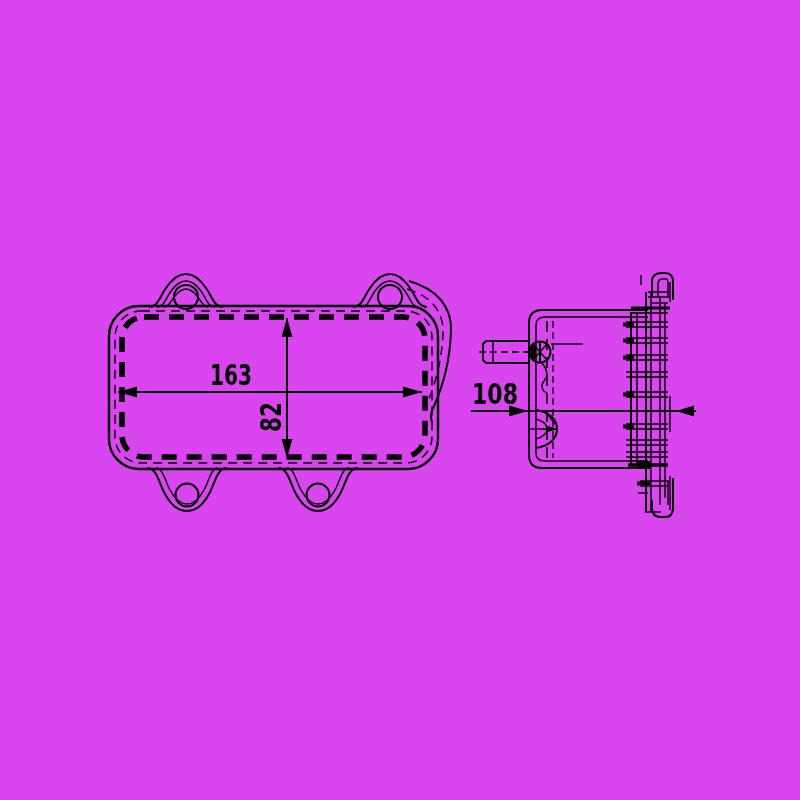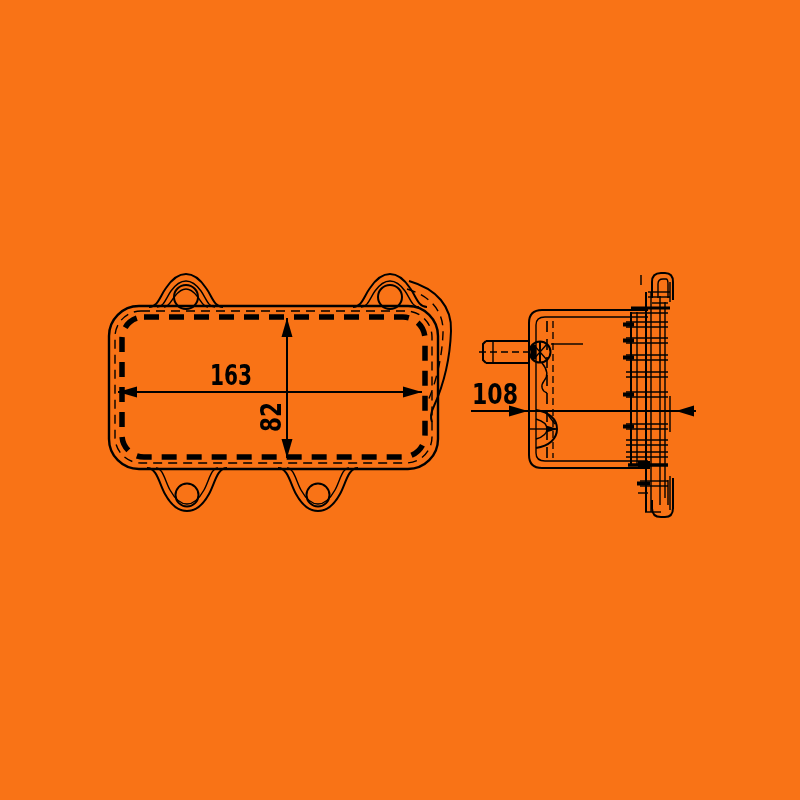--- a/index.html
+++ b/index.html
@@ -1,19 +1,19 @@
 <!DOCTYPE html>
 <html><head>
 <meta charset="utf-8">
 <style>
   html,body{margin:0;padding:0;background:#ffffff;}
   .canvas{
     position:relative;
     width:800px;height:800px;
-    background:#f97316;
+    background:#d946ef;
     overflow:hidden;
     font-family:"DejaVu Sans",sans-serif;
   }
   svg{position:absolute;left:0;top:0;}
   .ln{stroke:#000;fill:none;stroke-width:2;}
   .ln-thick{stroke:#000;fill:none;stroke-width:2.4;}
   .ln-thin{stroke:#000;fill:none;stroke-width:1.4;}
   .dash-thin{stroke:#000;fill:none;stroke-width:1.4;stroke-dasharray:9 6;}
   .dash-thick{stroke:#000;fill:none;stroke-width:5.5;stroke-dasharray:15 10;}
   .dash-mid{stroke:#000;fill:none;stroke-width:1.6;stroke-dasharray:11 7;}

